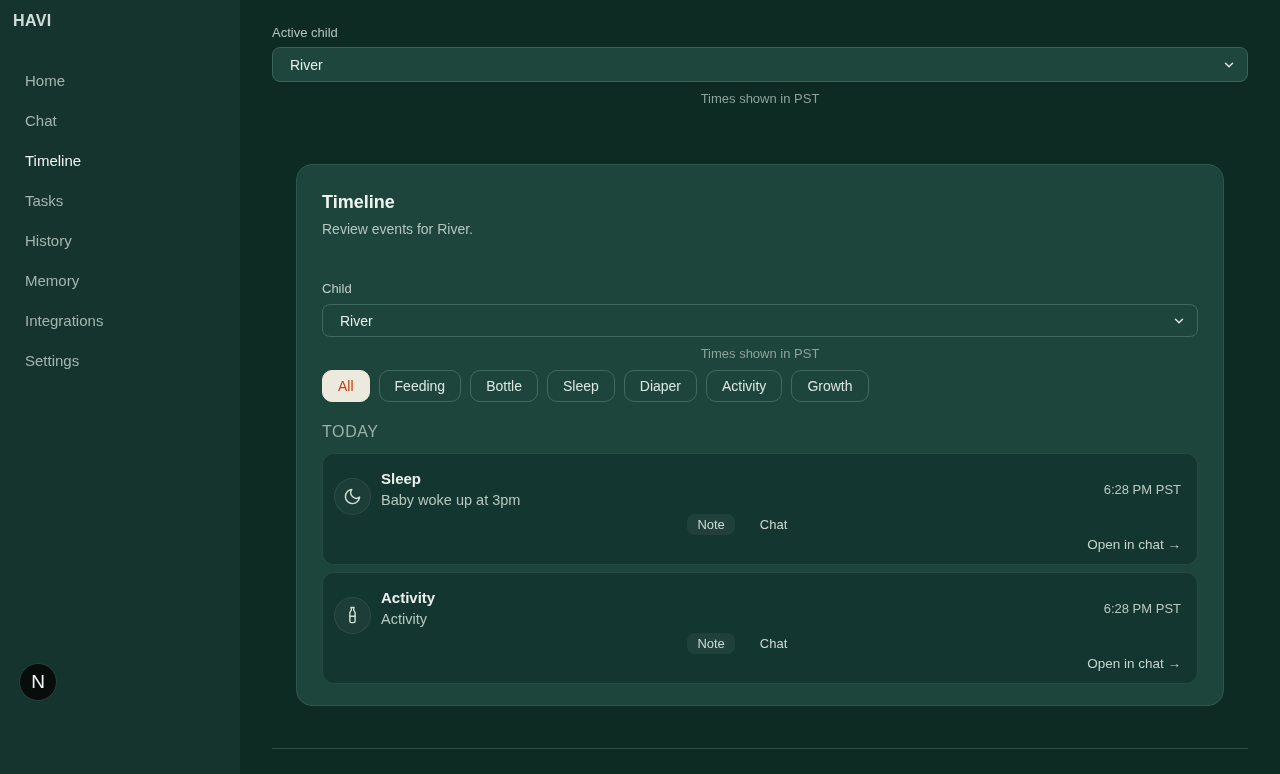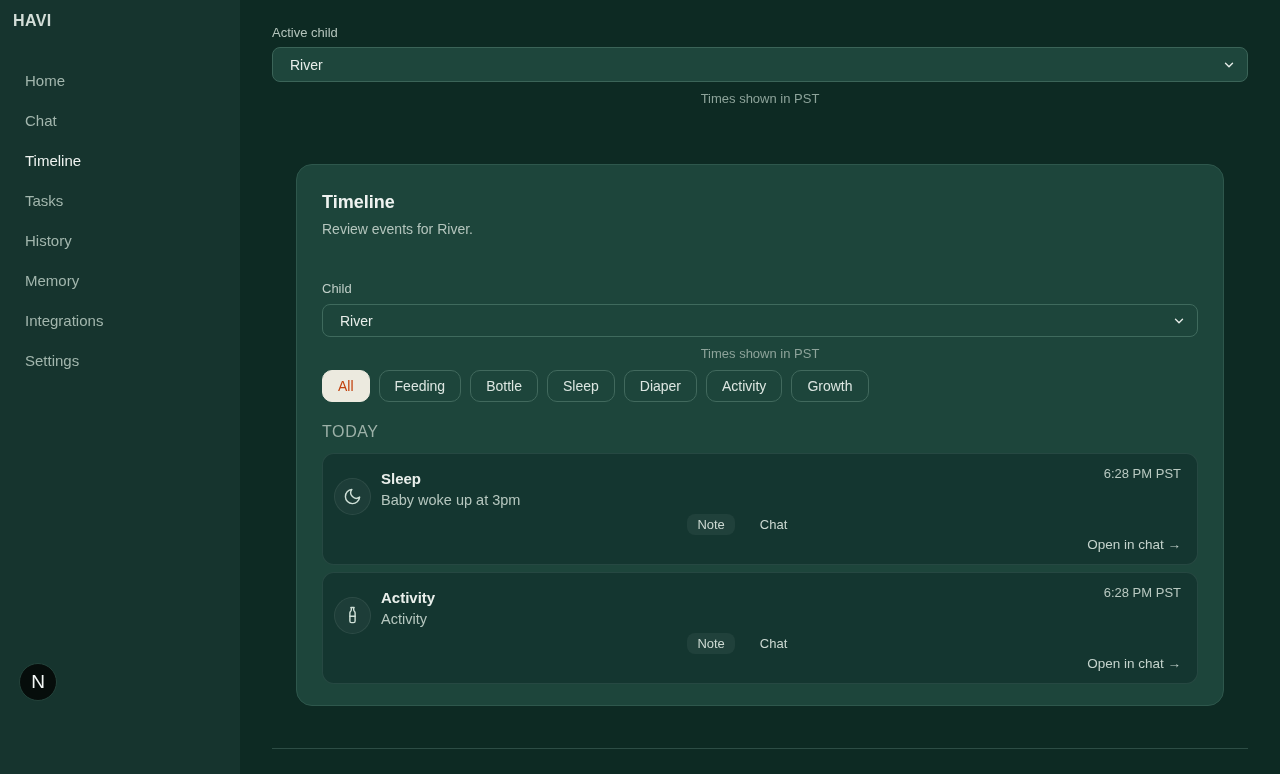--- a/index.html
+++ b/index.html
@@ -150,21 +150,21 @@
   .event-title { font-size: 15px; font-weight: 700; color: #e9efeb; margin-top: 4px; }
   .event-desc { font-size: 14.5px; color: #b6c7bf; margin-top: 5px; }
   .event-actions { margin-top: 6px; display: flex; align-items: center; gap: 15px; justify-content: center; }
   .action-btn {
     font-family: "Liberation Sans", sans-serif;
     font-size: 13px; color: #ccd9d2;
     background: transparent; border: none; cursor: pointer;
     padding: 3px 10px; border-radius: 8px;
   }
   .action-btn.pill { background: rgba(255,255,255,0.055); }
-  .event-time { font-size: 13px; color: #b9c9c1; margin-top: 0; white-space: nowrap; }
+  .event-time { font-size: 13px; color: #b9c9c1; margin-top: 16px; white-space: nowrap; }
   .event-link {
     align-self: flex-end;
     font-size: 13.5px; color: #c4d3cc;
     cursor: pointer;
   }
 
   .divider {
     margin-top: 42px;
     border: none;
     border-top: 1px solid rgba(130, 170, 157, 0.28);

